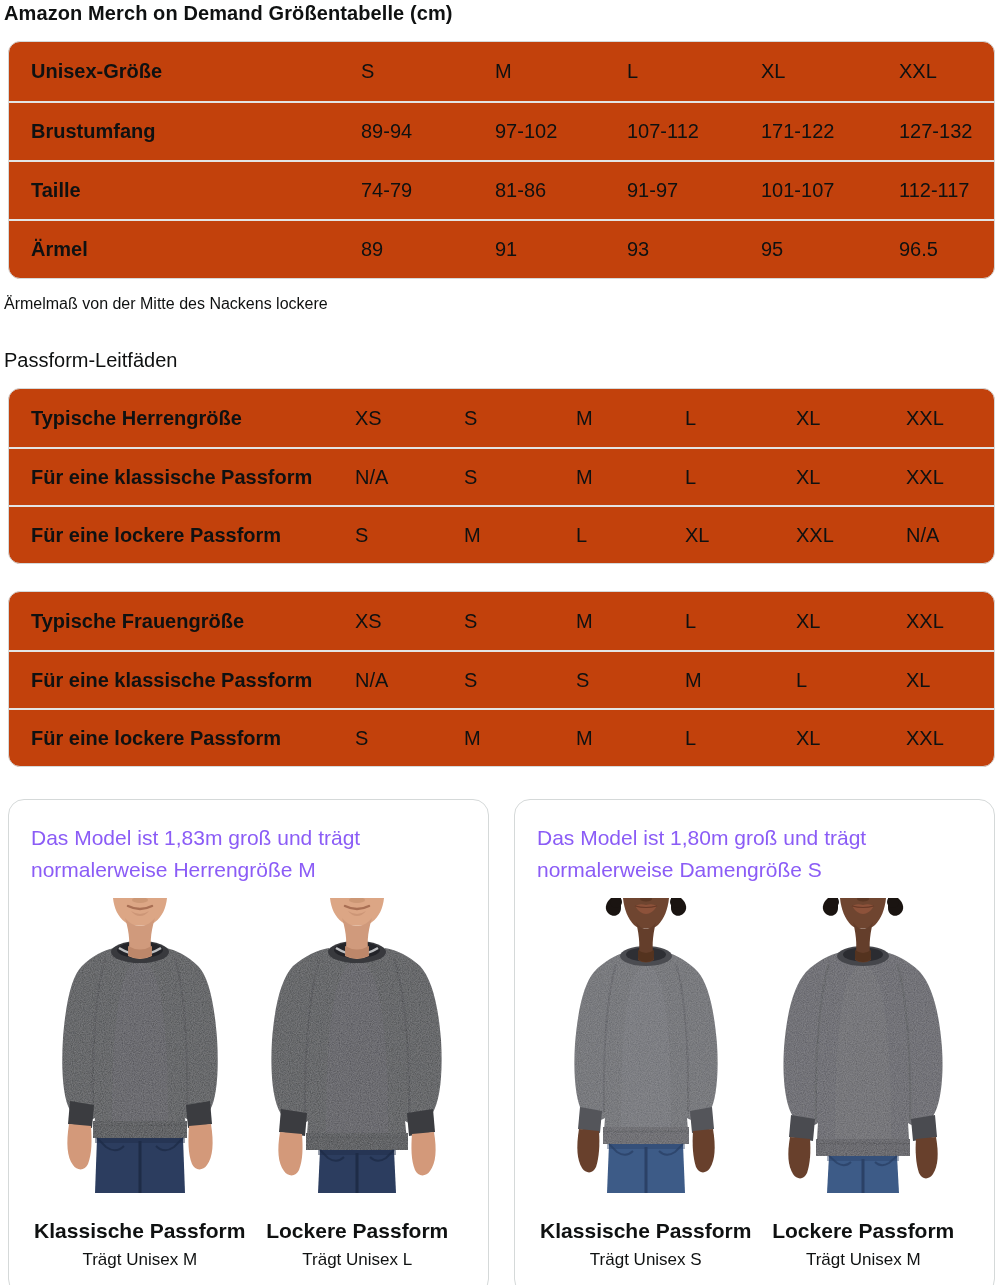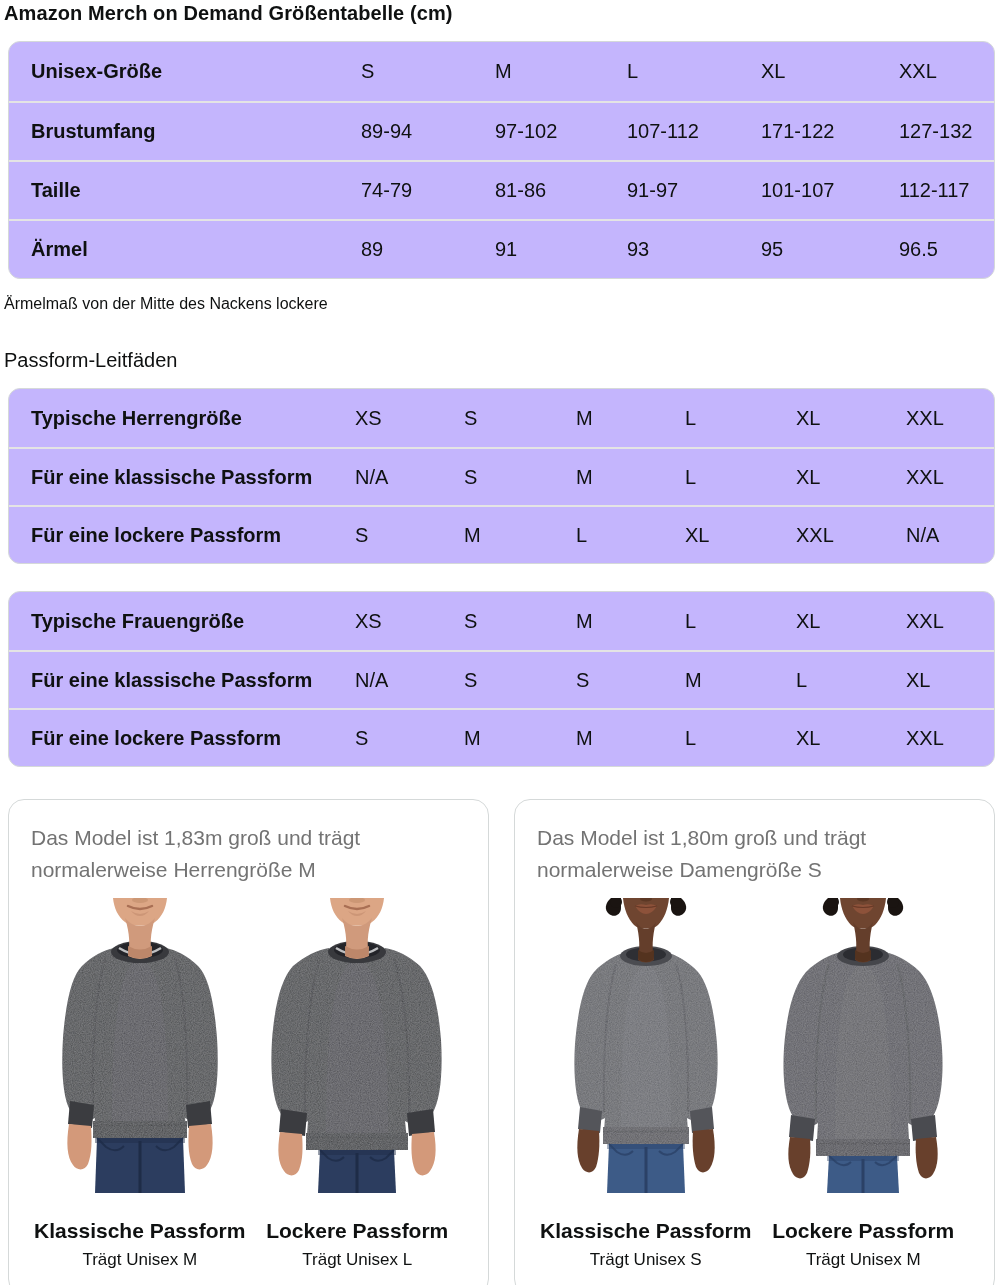--- a/index.html
+++ b/index.html
@@ -15,21 +15,21 @@
   .page-title {
     font-size: 20px;
     font-weight: 700;
     margin: 0 0 16px 4px;
     letter-spacing: 0.1px;
   }
 
   .box {
     border: 1px solid #d5d9d9;
     border-radius: 12px;
-    background: #c4b5fd;
+    background: #c2410c;
     margin: 0 5px 0 8px;
     overflow: hidden;
   }
 
   .row { display: grid; align-items: center; }
   .row + .row { border-top: 2px solid #e4e4e4; }
   .t1 .row { grid-template-columns: 344px 134px 132px 134px 138px 1fr; height: 59px; }
   .t2 .row { grid-template-columns: 338px 109px 112px 109px 111px 110px 1fr; height: 58px; }
 
   .cell-label {
@@ -66,21 +66,21 @@
   .card {
     flex: 1;
     border: 1px solid #d5d9d9;
     border-radius: 16px;
     padding: 22px 22px 24px;
     background: #fff;
   }
   .card-desc {
     font-size: 21px;
     line-height: 32px;
-    color: #737373;
+    color: #8b5cf6;
   }
   .figures { display: flex; margin-top: 12px; }
   .figure {
     flex: 1;
     display: flex;
     flex-direction: column;
     align-items: center;
   }
   .model-svg { width: 184px; height: 295px; display: block; }
   .fit-label {

